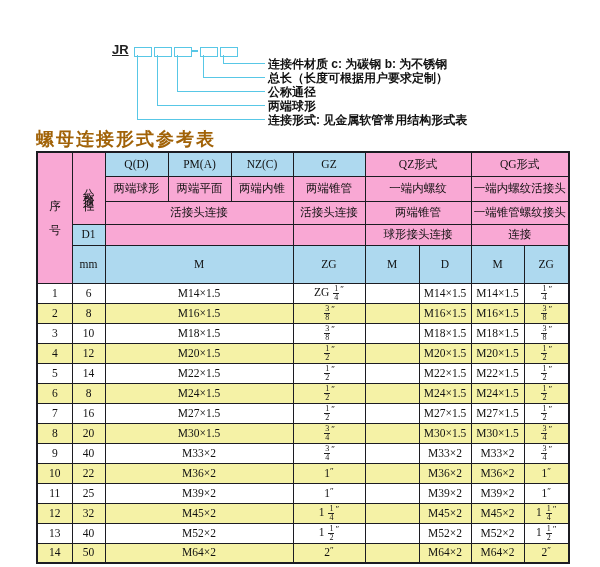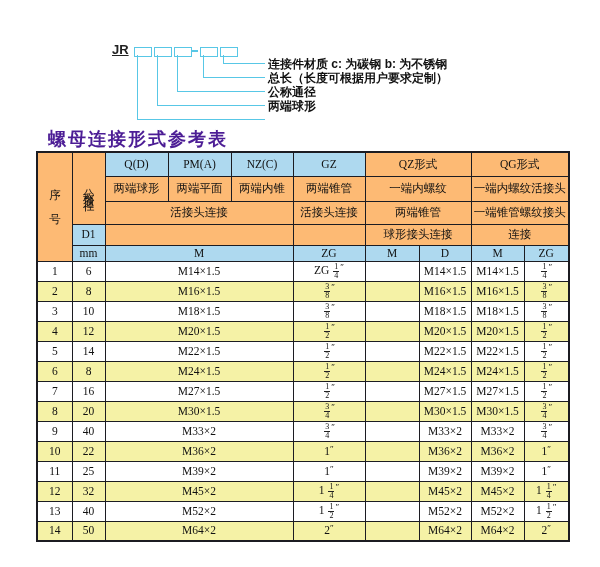--- a/index.html
+++ b/index.html
@@ -9,28 +9,28 @@
   
   .dg-title{position:absolute;left:113px;top:24px;font:bold 14px "Liberation Sans",sans-serif;color:#111;}
   .dg-title .star{color:#189fd8;margin-right:2px;font-size:13px;}
   .jr{position:absolute;left:112px;top:42px;font:bold 13px "Liberation Sans",sans-serif;color:#222;text-decoration:underline;}
   .code-box{position:absolute;top:47px;width:16px;height:8px;border:1.5px solid #58c7e6;background:#fff;}
   .code-dash{position:absolute;top:50px;left:191px;width:7px;height:2px;background:#58c7e6;}
   .conn{position:absolute;border-left:1.5px solid #58c7e6;border-bottom:1.5px solid #58c7e6;}
   .dg-label{position:absolute;left:268px;font:bold 12px "Liberation Sans",sans-serif;color:#111;white-space:nowrap;}
 
   
-  .tbl-title{position:absolute;left:48px;top:127px;font:bold 18px "DejaVu Serif",serif;
-             letter-spacing:2px;color:#4c1d95;}
+  .tbl-title{position:absolute;left:36px;top:127px;font:bold 18px "DejaVu Serif",serif;
+             letter-spacing:2px;color:#a16207;}
   table.ref{position:absolute;left:36px;top:151px;border-collapse:collapse;table-layout:fixed;
             font-family:"Liberation Serif",serif;}
   table.ref td{border:1px solid #1c1c22;text-align:center;vertical-align:middle;padding:0;
                font-size:11.5px;line-height:1.1;overflow:hidden;}
   table.ref{border:2px solid #1c1c22;}
-  td.hd{background:#fdba74;font-size:12px;}
+  td.hd{background:#f9a8d4;font-size:12px;}
   td.hd-lat{background:#aed9ef;font-size:12px;font-family:"Liberation Serif",serif;margin-top:8px;}
   .vert span{writing-mode:vertical-rl;text-orientation:upright;display:inline-block;}
   .vs-wide span{letter-spacing:26px;}
   .vs-tight span{letter-spacing:4px;}
   tr.data{height:20px;}
   tr.data.alt td{background:#f5f2a6;}
   tr.data td{background:#ffffff;}
   .fr{display:inline-flex;flex-direction:column;vertical-align:middle;font-size:8px;line-height:8px;margin:0 1px;}
   .fr .n{border-bottom:1px solid #222;padding:0 1px;}
   .fr .d{padding:0 1px;}
@@ -53,20 +53,21 @@
   <div class="conn" style="left:223px;top:55px;width:41px;height:8px"></div>
   <div class="conn" style="left:203px;top:55px;width:61px;height:22px"></div>
   <div class="conn" style="left:177px;top:55px;width:87px;height:36px"></div>
   <div class="conn" style="left:157px;top:55px;width:107px;height:50px"></div>
   <div class="conn" style="left:137px;top:55px;width:127px;height:64px"></div>
 
   <div class="dg-label" style="top:56px">连接件材质  c: 为碳钢  b: 为不锈钢</div>
   <div class="dg-label" style="top:70px">总长（长度可根据用户要求定制）</div>
   <div class="dg-label" style="top:84px">公称通径</div>
   <div class="dg-label" style="top:98px">两端球形</div>
+  <div class="dg-label" style="top:112px">连接形式: 见金属软管常用结构形式表</div>
 
   <div class="tbl-title">螺母连接形式参考表</div>
 
   <table class="ref">
     <colgroup>
       <col style="width:35px">
         <col style="width:33px">
       <col style="width:63px">
         <col style="width:63px">
         <col style="width:62px">
@@ -101,21 +102,21 @@
         <td class="hd" colspan="2">两端锥管</td>
         <td class="hd" colspan="2">一端锥管螺纹接头</td>
       </tr>
       <tr style="height:21px">
         <td class="hd-lat">D1</td>
         <td class="hd" colspan="3"></td>
         <td class="hd"></td>
         <td class="hd" colspan="2">球形接头连接</td>
         <td class="hd" colspan="2">连接</td>
       </tr>
-      <tr style="height:16px">
+      <tr style="height:38px">
         <td class="hd-lat">mm</td>
         <td class="hd-lat" colspan="3">M</td>
         <td class="hd-lat">ZG</td>
         <td class="hd-lat">M</td>
         <td class="hd-lat">D</td>
         <td class="hd-lat">M</td>
         <td class="hd-lat">ZG</td>
       </tr>
 
     <tr class="data">

